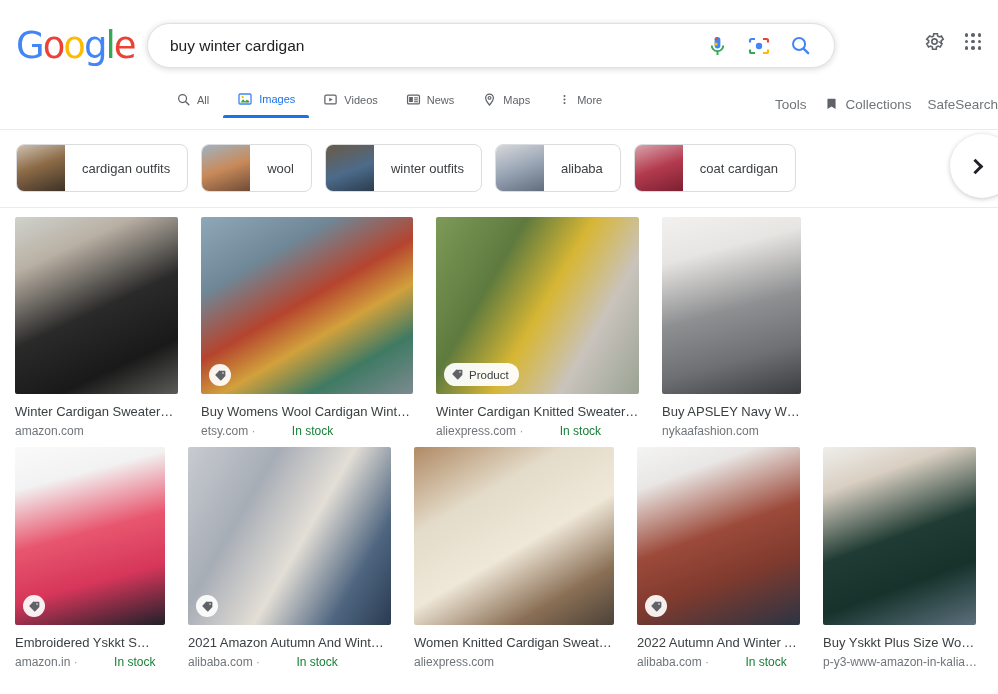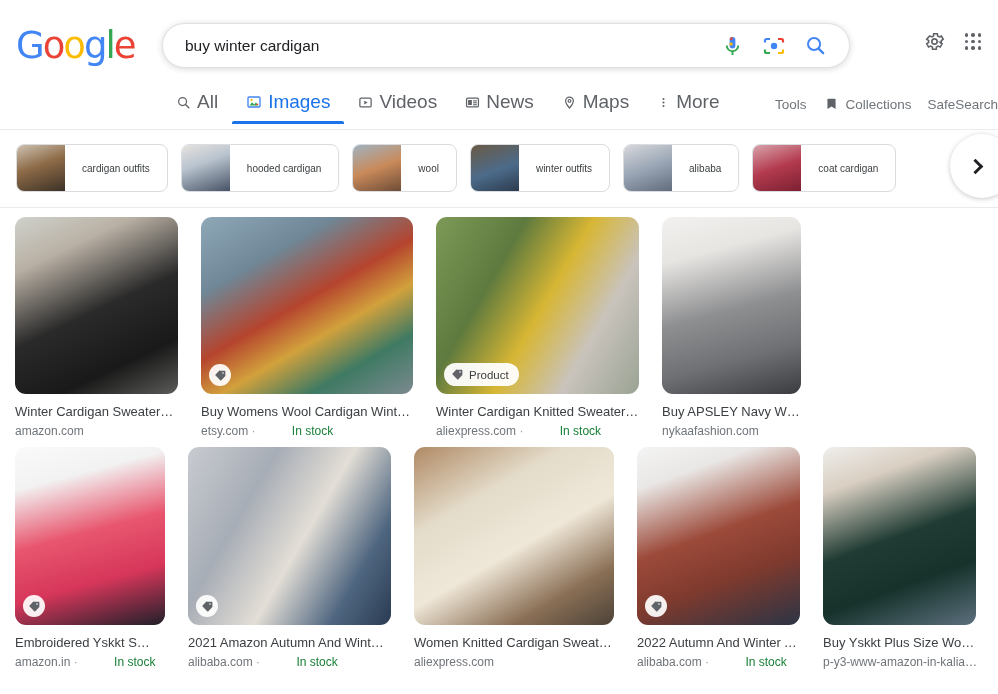--- a/index.html
+++ b/index.html
@@ -28,21 +28,21 @@
     font-size: 37px;
     letter-spacing: -2px;
     font-weight: 400;
     user-select: none;
     line-height: 36px;
   }
   .logo span { display: inline-block; }
 
   .searchbar {
     position: absolute;
-    left: 162px; top: 23px;
+    left: 147px; top: 23px;
     width: 688px; height: 45px;
     border: 1px solid #dfe1e5;
     border-radius: 24px;
     background: #fff;
     box-shadow: 0 1px 6px rgba(32,33,36,.18);
     display: flex;
     align-items: center;
     gap: 13px;
   }
   .search-input {
@@ -85,21 +85,21 @@
   .nav {
     position: absolute;
     left: 168px; top: 91px;
     display: flex; align-items: flex-end;
     gap: 0;
   }
   .nav-item {
     display: flex; align-items: center;
     gap: 6px;
     padding: 0 14px 11px 14px;
-    font-size: 19px;
+    font-size: 11px;
     color: #5f6368;
     cursor: pointer;
     position: relative;
     white-space: nowrap;
   }
   .nav-item:first-child { padding-left: 8px; }
   .nav-item.active { color: #1a73e8; }
   .nav-item.active::after {
     content: "";
     position: absolute;
@@ -151,21 +151,21 @@
     white-space: nowrap;
   }
   .chip-thumb {
     width: 48px; height: 48px;
     flex: 0 0 48px;
     background-size: cover;
     background-position: center;
   }
   .chip-label {
     padding: 0 17px;
-    font-size: 10px;
+    font-size: 13px;
     color: #3c4043;
   }
   .chip-next {
     position: absolute;
     right: -16px; top: 4px;
     width: 64px; height: 64px;
     border-radius: 50%;
     background: #fff;
     box-shadow: 0 1px 5px rgba(0,0,0,.22);
     display: flex; align-items: center; justify-content: center;
@@ -184,21 +184,21 @@
     height: 1px; background: #ebebeb;
   }
 
   
   .results { position: relative; width: 998px; }
   .row { position: relative; display: flex; align-items: flex-start; }
   .card { position: relative; margin-right: 23px; }
   .card:first-child { margin-left: 15px; }
   .thumb {
     position: relative;
-    border-radius: 11px;
+    border-radius: 2px;
     overflow: hidden;
     background-size: cover;
     background-position: center top;
   }
   .badge-tag {
     position: absolute;
     left: 8px; bottom: 8px;
     width: 22px; height: 22px;
     border-radius: 11px;
     background: rgba(255,255,255,.92);
@@ -380,24 +380,20 @@
   </div>
 
   <div class="header-divider"></div>
 </div>
 
 <div class="chips-wrap">
   <div class="chips">
       <div class="chip">
         <div class="chip-thumb" style="background-image:linear-gradient(160deg,#cfc4b5 0%,#8d6b47 45%,#3b3026 100%)"></div>
         <div class="chip-label">cardigan outfits</div>
-      </div>
-      <div class="chip">
-        <div class="chip-thumb" style="background-image:linear-gradient(160deg,#e8e4df 0%,#b9c4cf 40%,#445063 100%)"></div>
-        <div class="chip-label">hooded cardigan</div>
       </div>
       <div class="chip">
         <div class="chip-thumb" style="background-image:linear-gradient(160deg,#9fb4c4 0%,#c98a5a 50%,#6b4a36 100%)"></div>
         <div class="chip-label">wool</div>
       </div>
       <div class="chip">
         <div class="chip-thumb" style="background-image:linear-gradient(160deg,#6b5a44 0%,#4c6b8a 55%,#2b3a4c 100%)"></div>
         <div class="chip-label">winter outfits</div>
       </div>
       <div class="chip">

